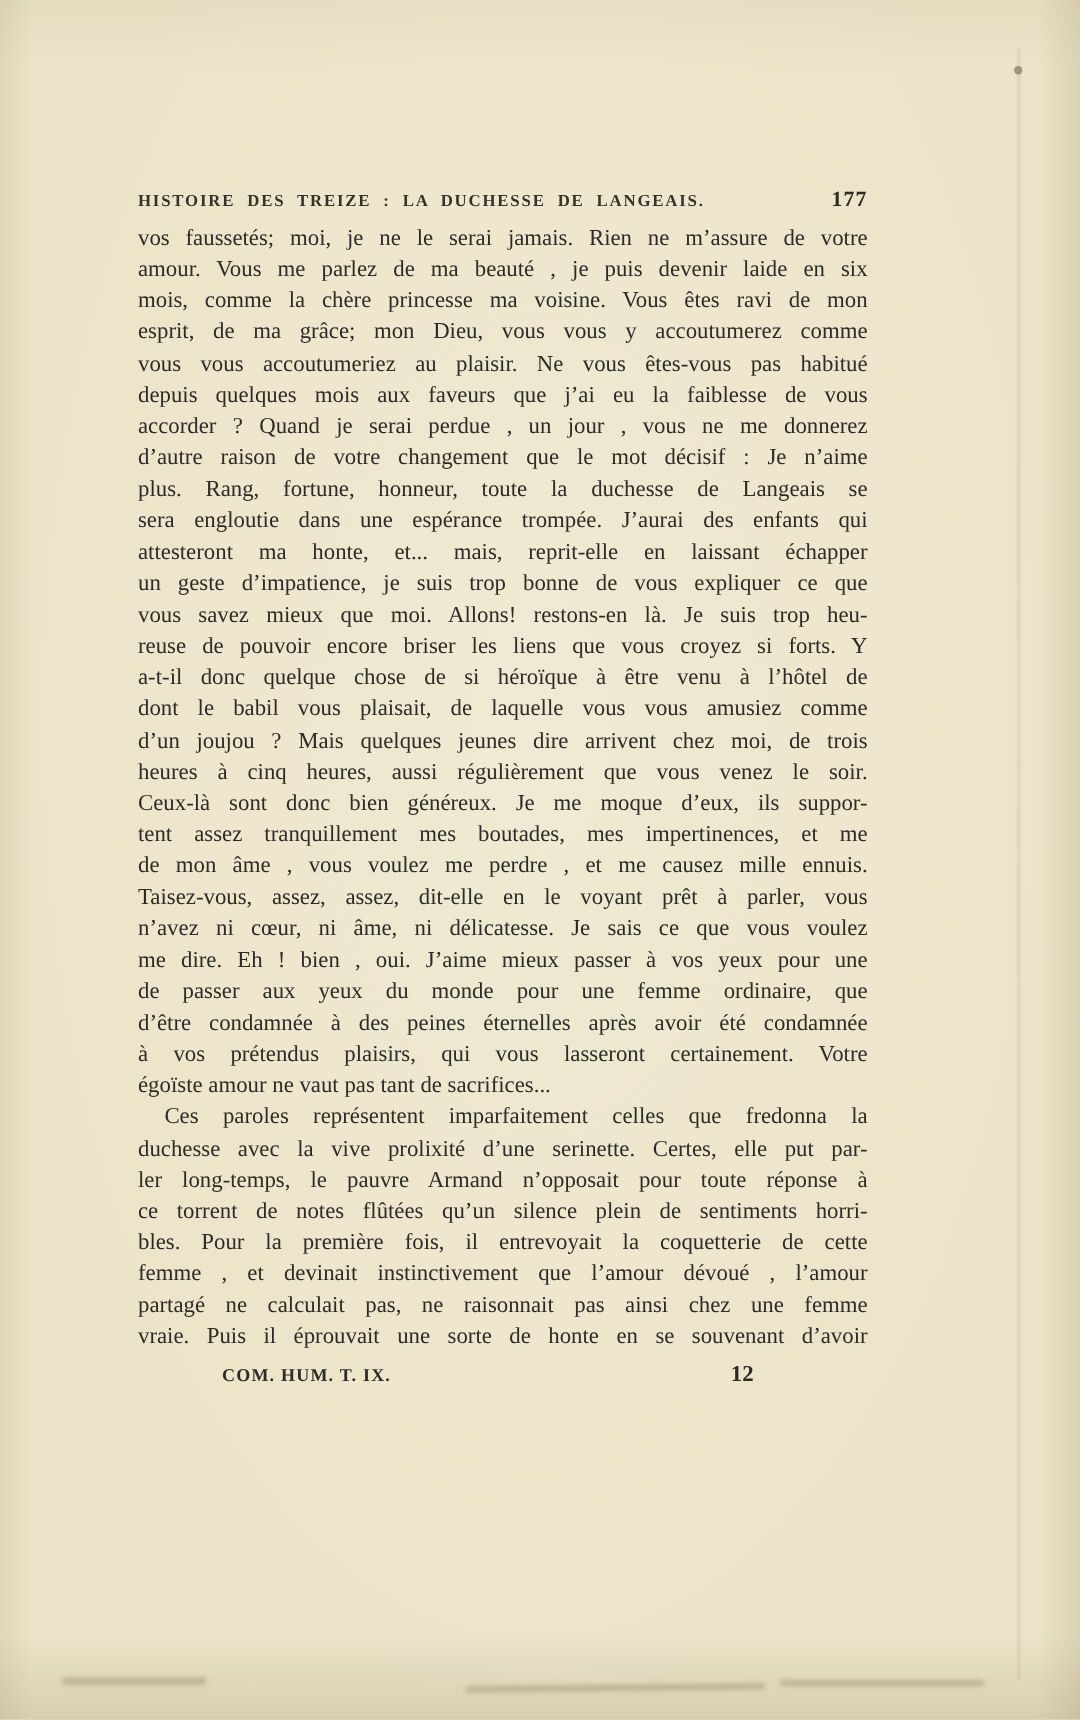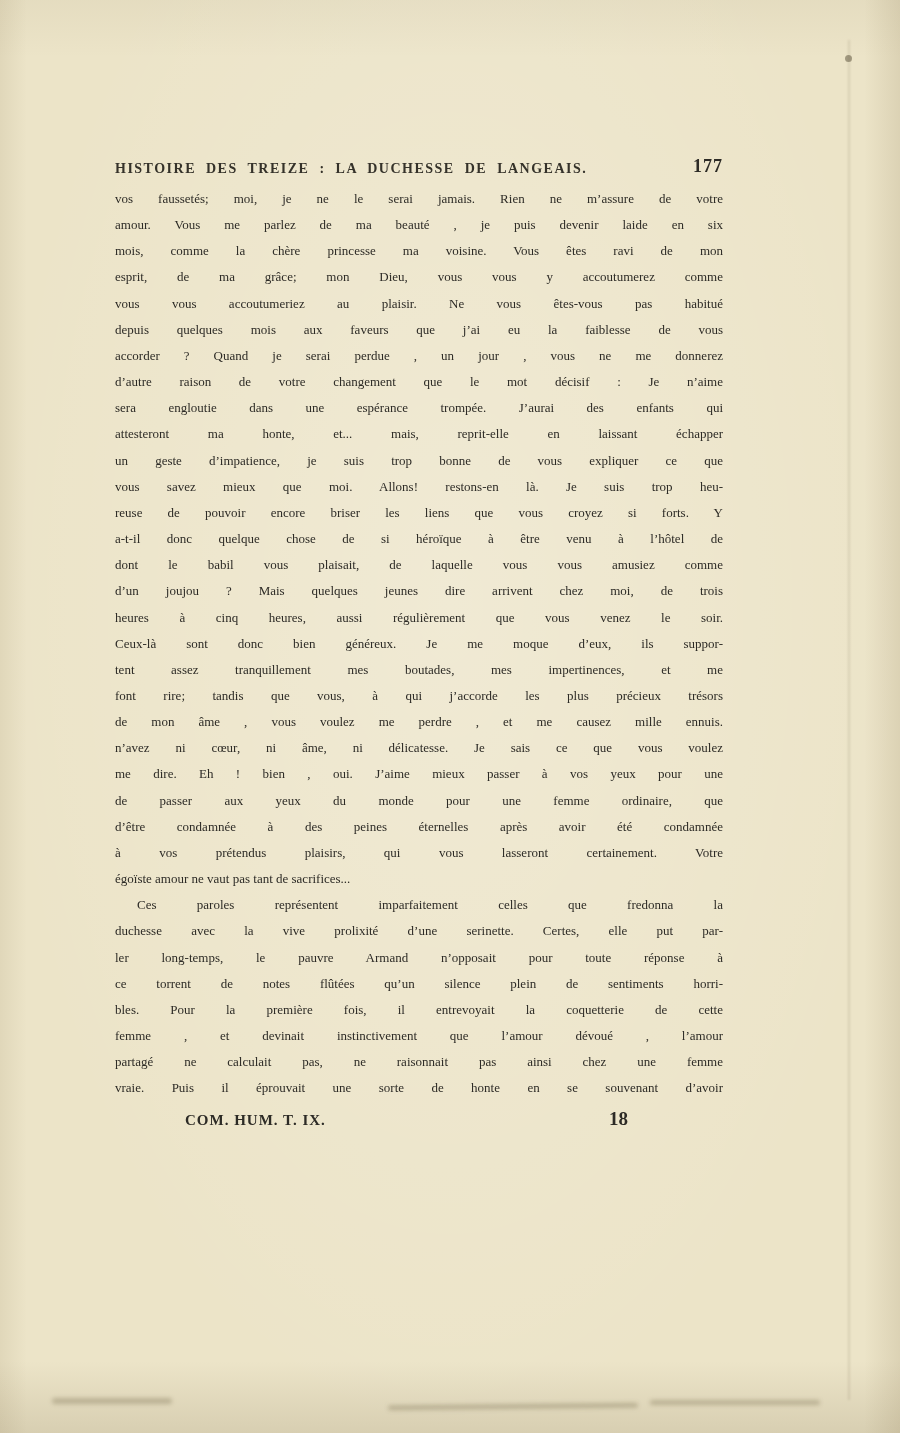--- a/index.html
+++ b/index.html
@@ -35,21 +35,21 @@
   .header-row {
     display:flex; justify-content:space-between; align-items:flex-end;
     margin-bottom:9px;
   }
   .header-title {
     font-size:14px; font-weight:700; letter-spacing:1.5px; word-spacing:5px;
     color:#35322a;
   }
   .page-num { font-size:18px; font-weight:600; letter-spacing:1px; }
 
-  .body-text { font-size:13px; line-height:26.15px; }
+  .body-text { font-size:19px; line-height:26.15px; }
   .line { text-align:justify; text-align-last:justify; }
   .line.last { text-align-last:left; }
   .line.indent { text-indent:22px; }
 
   .footer-row {
     display:flex; align-items:baseline; margin-top:7px;justify-content:flex-end;
   }
   .footer-sig {
     margin-left:70px; font-size:15px; font-weight:700; letter-spacing:1px;
   }
@@ -78,33 +78,34 @@
 
       <div>
         <div class="line">vos faussetés; moi, je ne le serai jamais. Rien ne m’assure de votre</div>
         <div class="line">amour. Vous me parlez de ma beauté , je puis devenir laide en six</div>
         <div class="line">mois, comme la chère princesse ma voisine. Vous êtes ravi de mon</div>
         <div class="line">esprit, de ma grâce; mon Dieu, vous vous y accoutumerez comme</div>
         <div class="line">vous vous accoutumeriez au plaisir. Ne vous êtes-vous pas habitué</div>
         <div class="line">depuis quelques mois aux faveurs que j’ai eu la faiblesse de vous</div>
         <div class="line">accorder ? Quand je serai perdue , un jour , vous ne me donnerez</div>
         <div class="line">d’autre raison de votre changement que le mot décisif : Je n’aime</div>
+        <div class="line">plus. Rang, fortune, honneur, toute la duchesse de Langeais se</div>
         <div class="line">sera engloutie dans une espérance trompée. J’aurai des enfants qui</div>
         <div class="line">attesteront ma honte, et... mais, reprit-elle en laissant échapper</div>
         <div class="line">un geste d’impatience, je suis trop bonne de vous expliquer ce que</div>
         <div class="line">vous savez mieux que moi. Allons! restons-en là. Je suis trop heu-</div>
         <div class="line">reuse de pouvoir encore briser les liens que vous croyez si forts. Y</div>
         <div class="line">a-t-il donc quelque chose de si héroïque à être venu à l’hôtel de</div>
         <div class="line">dont le babil vous plaisait, de laquelle vous vous amusiez comme</div>
         <div class="line">d’un joujou ? Mais quelques jeunes dire arrivent chez moi, de trois</div>
         <div class="line">heures à cinq heures, aussi régulièrement que vous venez le soir.</div>
         <div class="line">Ceux-là sont donc bien généreux. Je me moque d’eux, ils suppor-</div>
         <div class="line">tent assez tranquillement mes boutades, mes impertinences, et me</div>
-        <div class="line">font rire; tandis que vous, à qui j’accorde les plus précieux trésors</div>
         <div class="line">de mon âme , vous voulez me perdre , et me causez mille ennuis.</div>
+        <div class="line">Taisez-vous, assez, assez, dit-elle en le voyant prêt à parler, vous</div>
         <div class="line">n’avez ni cœur, ni âme, ni délicatesse. Je sais ce que vous voulez</div>
         <div class="line">me dire. Eh ! bien , oui. J’aime mieux passer à vos yeux pour une</div>
         <div class="line">de passer aux yeux du monde pour une femme ordinaire, que</div>
         <div class="line">d’être condamnée à des peines éternelles après avoir été condamnée</div>
         <div class="line">à vos prétendus plaisirs, qui vous lasseront certainement. Votre</div>
         <div class="line last">égoïste amour ne vaut pas tant de sacrifices...</div>
       </div>
 
       <div>
         <div class="line indent">Ces paroles représentent imparfaitement celles que fredonna la</div>
@@ -114,17 +115,17 @@
         <div class="line">bles. Pour la première fois, il entrevoyait la coquetterie de cette</div>
         <div class="line">femme , et devinait instinctivement que l’amour dévoué , l’amour</div>
         <div class="line">partagé ne calculait pas, ne raisonnait pas ainsi chez une femme</div>
         <div class="line">vraie. Puis il éprouvait une sorte de honte en se souvenant d’avoir</div>
       </div>
 
     </div>
 
     <div class="footer-row">
       <span class="footer-sig">COM. HUM. T. IX.</span>
-      <span class="footer-num">18</span>
+      <span class="footer-num">12</span>
     </div>
 
   </div>
 </div>
 
 </body></html>

